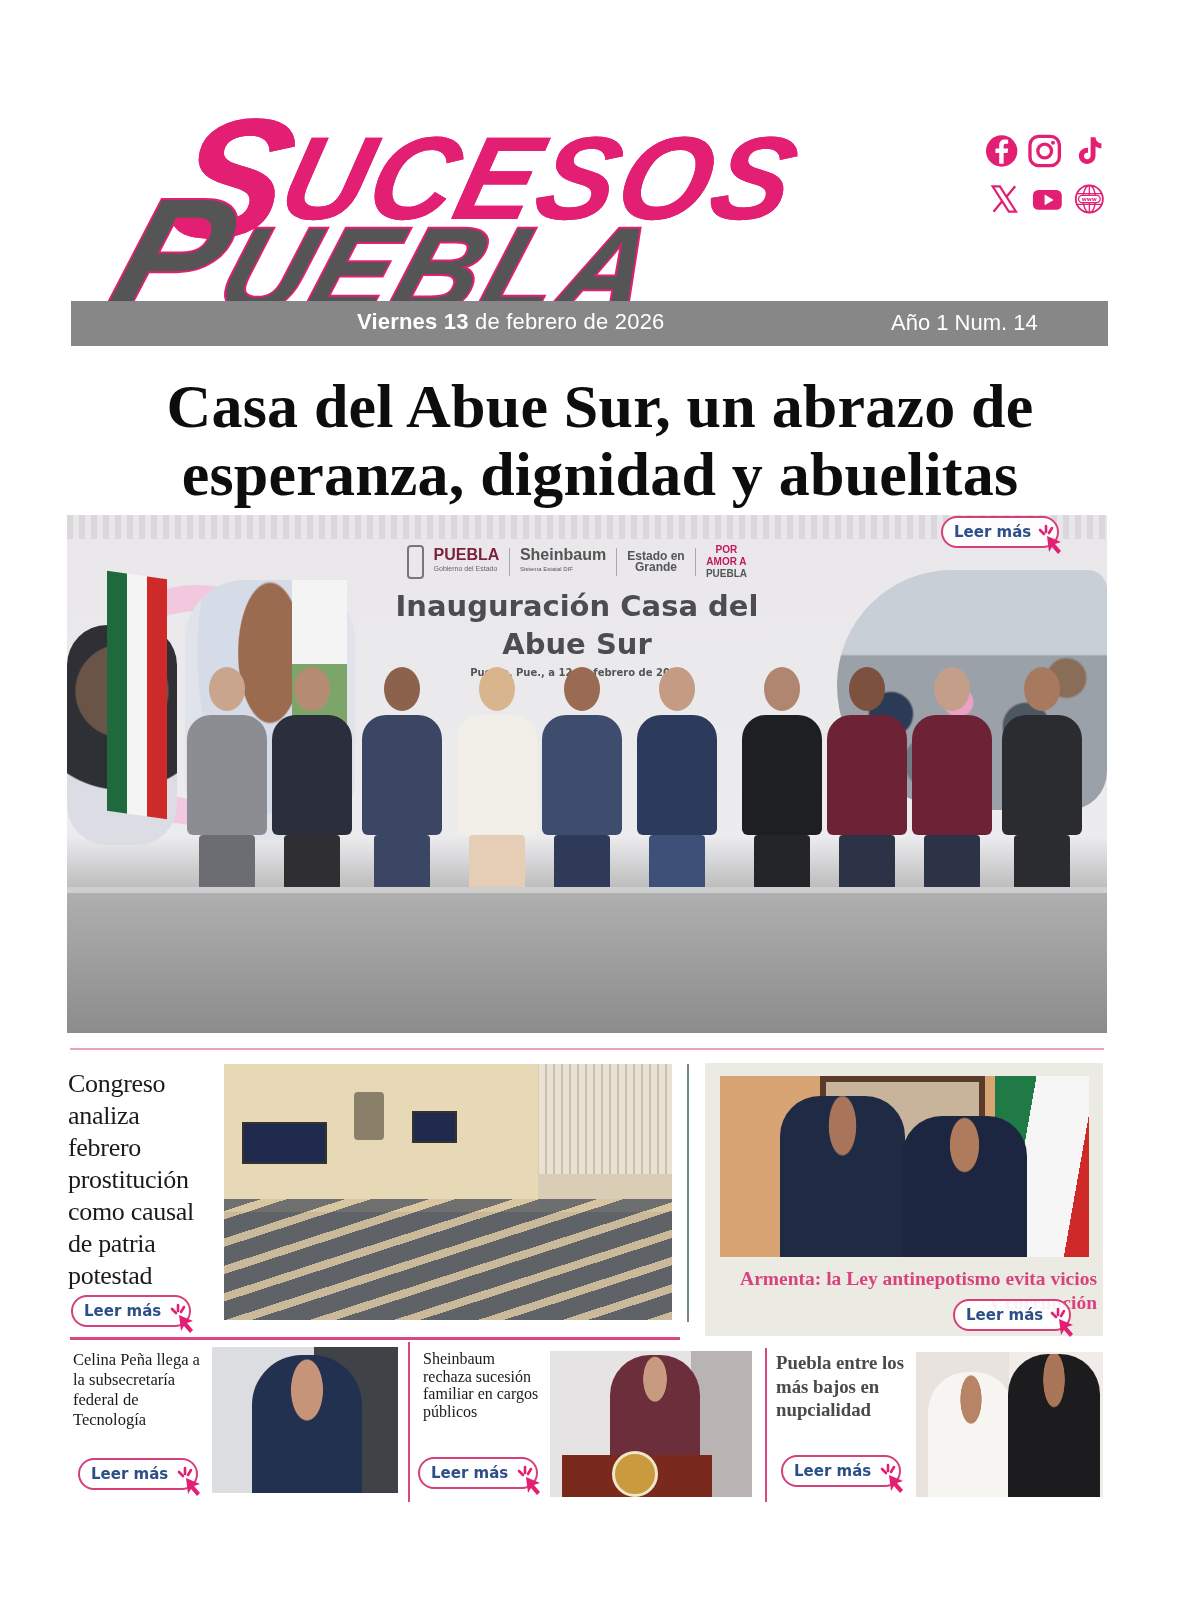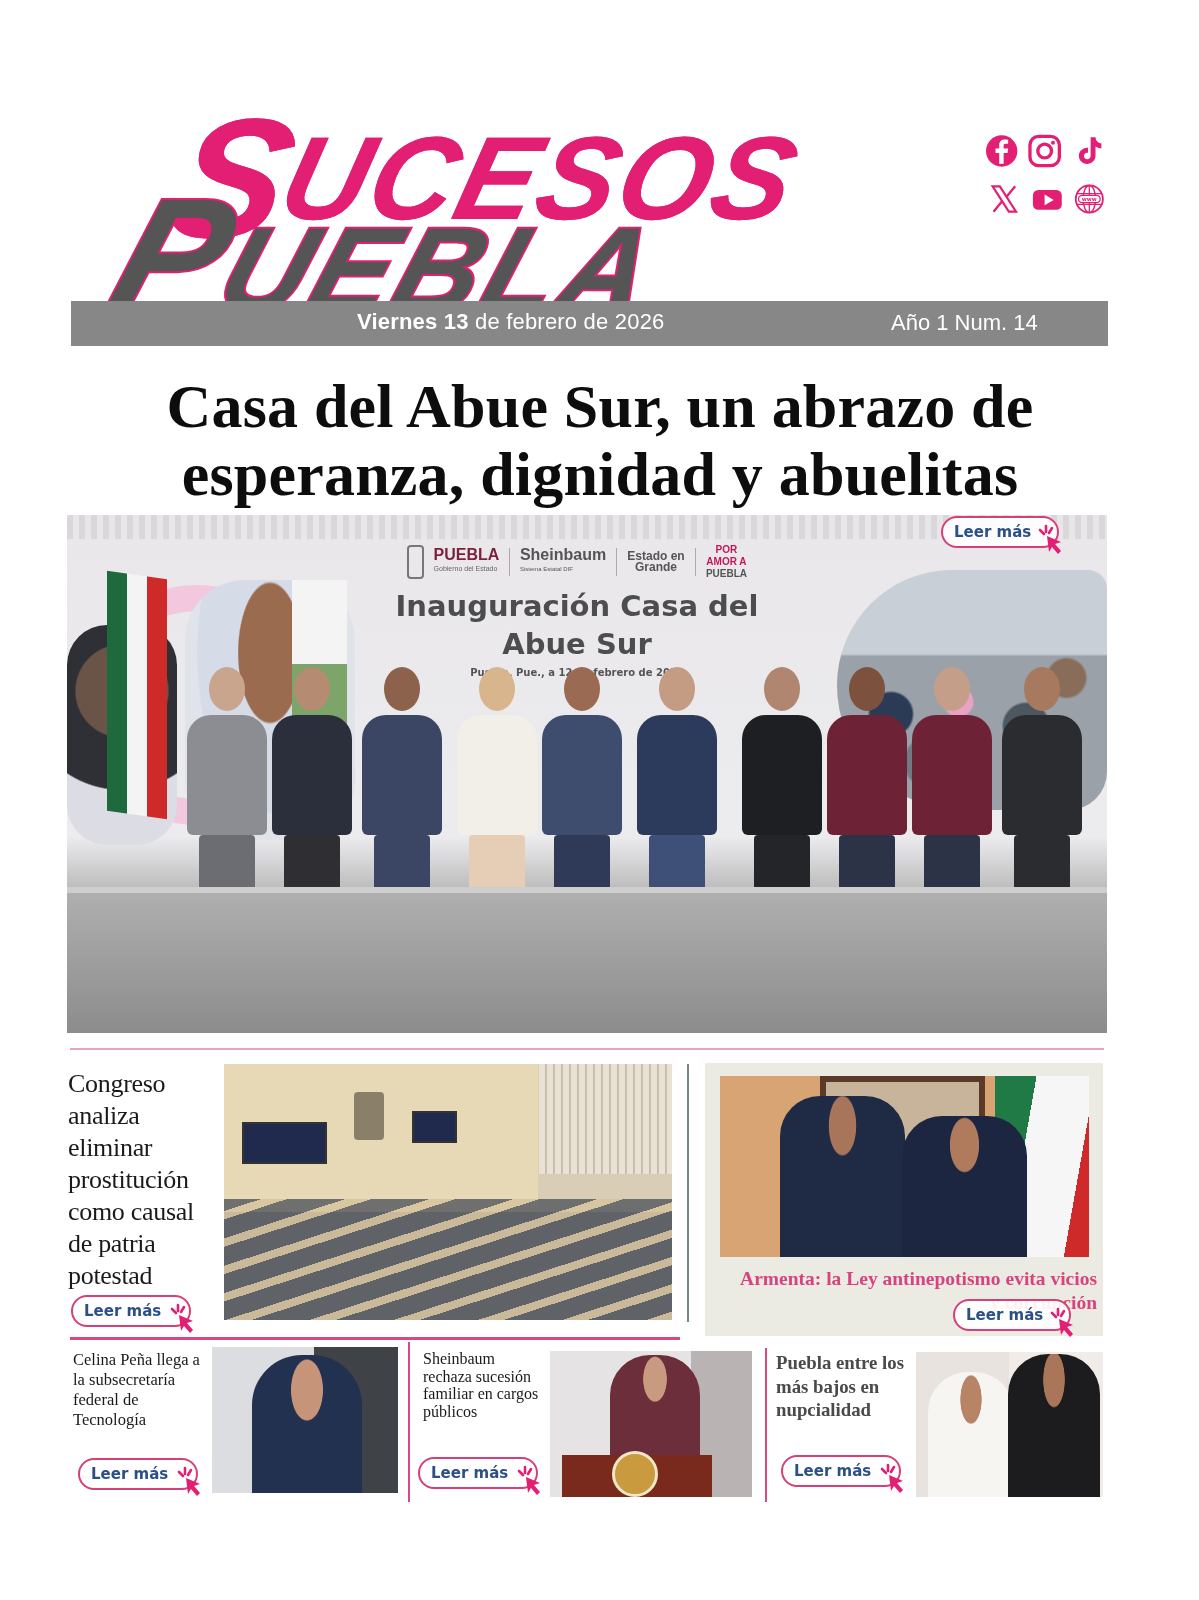--- a/index.html
+++ b/index.html
@@ -297,21 +297,21 @@
     <span class="label">Leer más</span>
     <svg class="cursor" viewBox="0 0 30 34">
         <path d="M3 6l4 4M9 2v6M15 4l-3 5" stroke="#e31f74" stroke-width="2.6" stroke-linecap="round"></path>
         <path d="M10 12l14 6-6 2 6 7-3 3-6-7-3 5z" fill="#e31f74"></path>
       </svg>
   </div>
 </div>
 
 <div class="rule" style="left:70px; top:1048px; width:1034px; height:2px;"></div>
 
-<div class="story-title st-congreso">Congreso analiza eliminar prostitución como causal de patria potestad</div>
+<div class="story-title st-congreso">Congreso analiza febrero prostitución como causal de patria potestad</div>
 <div class="leer" style="left:71px; top:1295px; width:120px;">
   <span class="label">Leer más</span>
   <svg class="cursor" viewBox="0 0 30 34">
       <path d="M3 6l4 4M9 2v6M15 4l-3 5" stroke="#e31f74" stroke-width="2.6" stroke-linecap="round"></path>
       <path d="M10 12l14 6-6 2 6 7-3 3-6-7-3 5z" fill="#e31f74"></path>
     </svg>
 </div>
 <div class="photo ph-congreso">
   <div class="slats"></div>
   <div class="screen1"></div>

